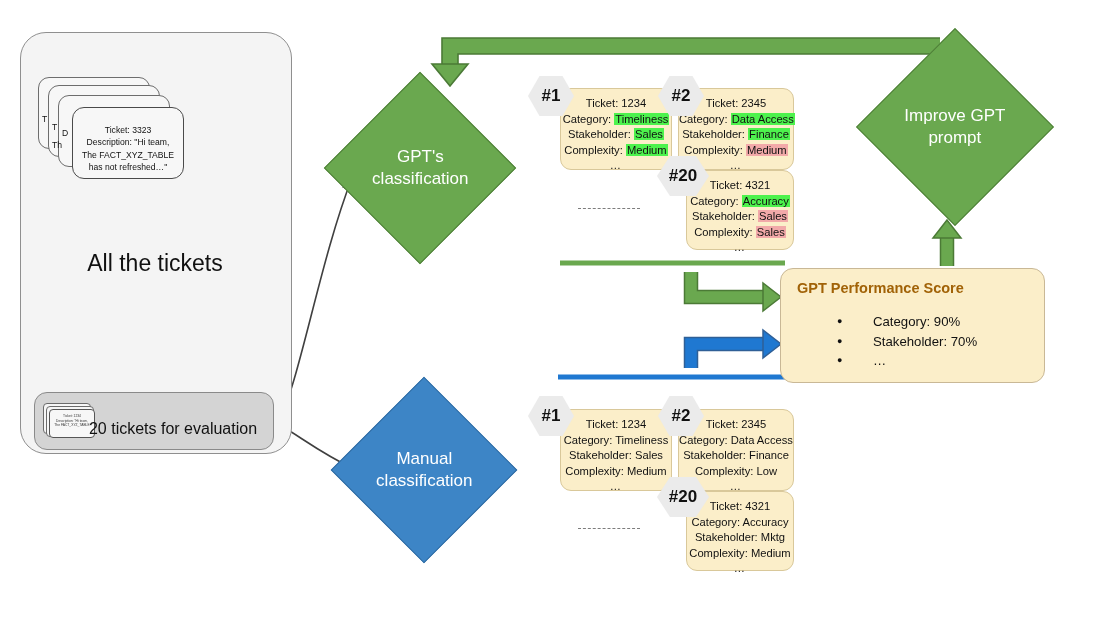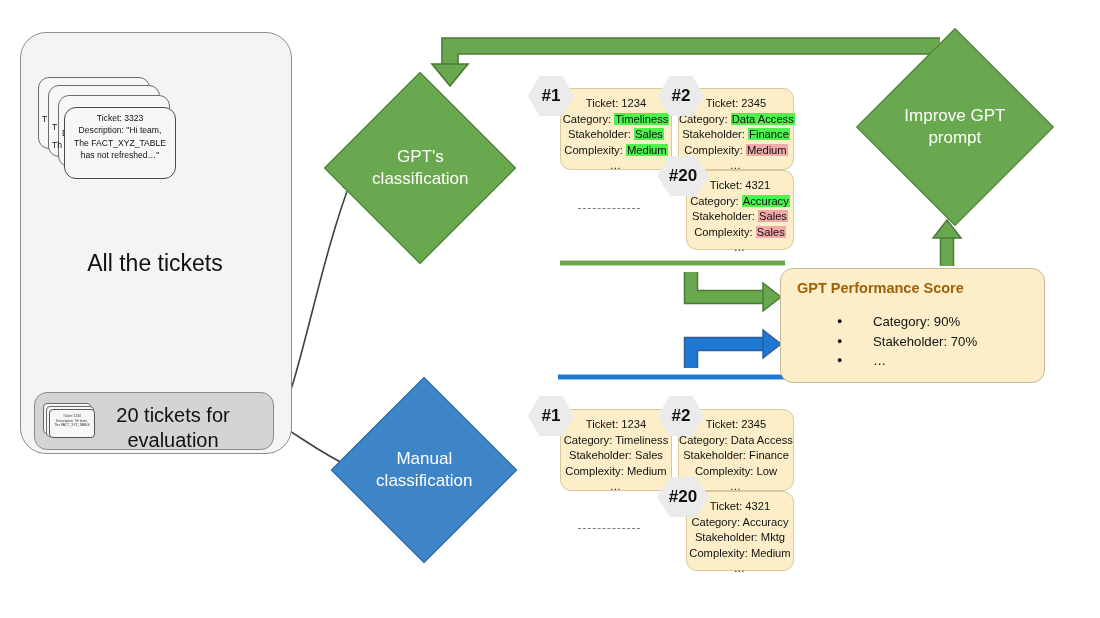--- a/index.html
+++ b/index.html
@@ -17,40 +17,40 @@
   }
   #all-tickets-label{
     left:20px;top:250px;width:270px;text-align:center;
     font-size:23px;color:#111;
   }
   .mini-ticket{
     position:absolute;background:#f7f7f7;border:1.4px solid #6d6d6d;
     border-radius:11px;box-sizing:border-box;
   }
   #ticket-front{
-    left:64px;top:107px;width:112px;height:72px;
+    left:72px;top:107px;width:112px;height:72px;
     background:#f7f7f7;border:1.4px solid #4a4a4a;border-radius:12px;
     font-size:8.6px;line-height:12.4px;text-align:center;color:#111;
-    box-sizing:border-box;padding-top:4px;
+    box-sizing:border-box;padding-top:16px;
   }
   .ghost-text{
     position:absolute;font-size:8.6px;line-height:12.4px;color:#111;
     text-align:center;white-space:nowrap;
   }
 
   
   #eval-box{
     left:34px;top:392px;width:240px;height:58px;
     background:#d4d4d4;border:1.5px solid #8a8a8a;border-radius:13px;
     box-sizing:border-box;
   }
   #eval-label{
     left:34px;top:392px;width:240px;height:72px;
     display:flex;align-items:center;justify-content:center;
-    font-size:20px;color:#111;text-align:center;line-height:25px;
+    font-size:16px;color:#111;text-align:center;line-height:25px;
     padding-left:38px;box-sizing:border-box;
   }
   .stack-card{
     position:absolute;background:#f6f6f6;border:1px solid #6b6b6b;border-radius:4px;
   }
   #stack-front{
     left:49px;top:409px;width:46px;height:29px;
     background:#f7f7f7;border:1px solid #555;border-radius:4px;
     font-size:3.3px;line-height:4.6px;text-align:center;color:#333;
     padding-top:4px;box-sizing:border-box;overflow:hidden;

